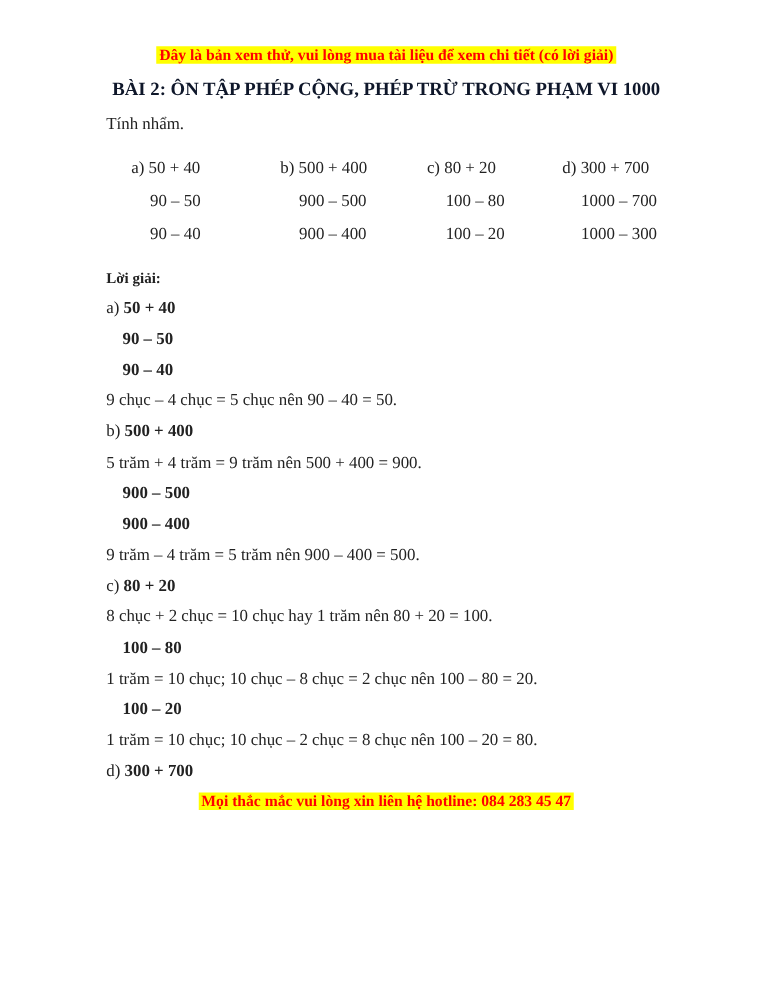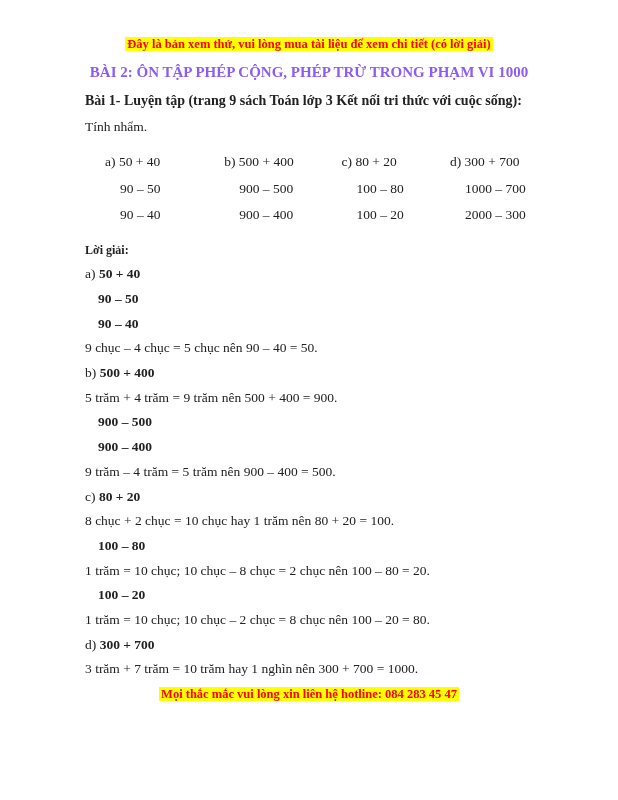--- a/index.html
+++ b/index.html
@@ -16,21 +16,21 @@
   .banner-top { padding-top:36px; font-size:12.5px; line-height:16px; }
   .hl {
     background:#FFFF00;
     color:#FF0000;
     font-weight:bold;
     padding:0 2px;
   }
   .title {
     margin:10px 30px 0;
     text-align:center;
-    color:#8b5cf6;
+    color:#0f172a;
     font-size:15px;
     font-weight:bold;
     line-height:21px;
   }
   .content { padding:0 40px 0 85px; }
   .exercise { margin:7px 0 0; font-weight:bold; font-size:14px; line-height:21px; }
   .instruction { margin:6px 0 12px; font-size:13.5px; line-height:20px; }
   .problems { display:flex; margin:8px 0 0 20px; font-size:13.5px; }
   .pcol-0 { width:121px; }
   .pcol-1 { width:119px; }
@@ -49,21 +49,20 @@
 <div class="page">
 
   <div class="center banner-top">
     <span class="hl">Đây là bản xem thử, vui lòng mua tài liệu để xem chi tiết (có lời giải)</span>
   </div>
 
   <h1 class="title">BÀI 2: ÔN TẬP PHÉP CỘNG, PHÉP TRỪ TRONG PHẠM VI 1000</h1>
 
   <div class="content">
 
-    <p class="exercise">Bài 1- Luyện tập (trang 9 sách Toán lớp 3 Kết nối tri thức với cuộc sống):</p>
 
     <p class="instruction">Tính nhẩm.</p>
 
     <div class="problems" id="problems">
         <div class="pcol pcol-0">
           <div class="row"><span>a) </span><span>50 + 40</span></div>
           <div class="row indent">90 – 50</div>
           <div class="row indent">90 – 40</div>
         </div>
         <div class="pcol pcol-1">
@@ -72,21 +71,21 @@
           <div class="row indent">900 – 400</div>
         </div>
         <div class="pcol pcol-2">
           <div class="row"><span>c) </span><span>80 + 20</span></div>
           <div class="row indent">100 – 80</div>
           <div class="row indent">100 – 20</div>
         </div>
         <div class="pcol pcol-3">
           <div class="row"><span>d) </span><span>300 + 700</span></div>
           <div class="row indent">1000 – 700</div>
-          <div class="row indent">2000 – 300</div>
+          <div class="row indent">1000 – 300</div>
         </div>
       </div>
 
     <p class="sol-heading">Lời giải:</p>
 
     <div id="solution">
         <p class="sol part"><span>a) </span><b>50 + 40</b></p>
         <p class="sol subexpr"><b>90 – 50</b></p>
         <p class="sol subexpr"><b>90 – 40</b></p>
         <p class="sol explain">9 chục – 4 chục = 5 chục nên 90 – 40 = 50.</p>
@@ -95,21 +94,20 @@
         <p class="sol subexpr"><b>900 – 500</b></p>
         <p class="sol subexpr"><b>900 – 400</b></p>
         <p class="sol explain">9 trăm – 4 trăm = 5 trăm nên 900 – 400 = 500.</p>
         <p class="sol part"><span>c) </span><b>80 + 20</b></p>
         <p class="sol explain">8 chục + 2 chục = 10 chục hay 1 trăm nên 80 + 20 = 100.</p>
         <p class="sol subexpr"><b>100 – 80</b></p>
         <p class="sol explain">1 trăm = 10 chục; 10 chục – 8 chục = 2 chục nên 100 – 80 = 20.</p>
         <p class="sol subexpr"><b>100 – 20</b></p>
         <p class="sol explain">1 trăm = 10 chục; 10 chục – 2 chục = 8 chục nên 100 – 20 = 80.</p>
         <p class="sol part"><span>d) </span><b>300 + 700</b></p>
-        <p class="sol explain">3 trăm + 7 trăm = 10 trăm hay 1 nghìn nên 300 + 700 = 1000.</p>
       </div>
 
   </div>
 
   <div class="center footer">
     <span class="hl">Mọi thắc mắc vui lòng xin liên hệ hotline: 084 283 45 47</span>
   </div>
 
 </div>
 

